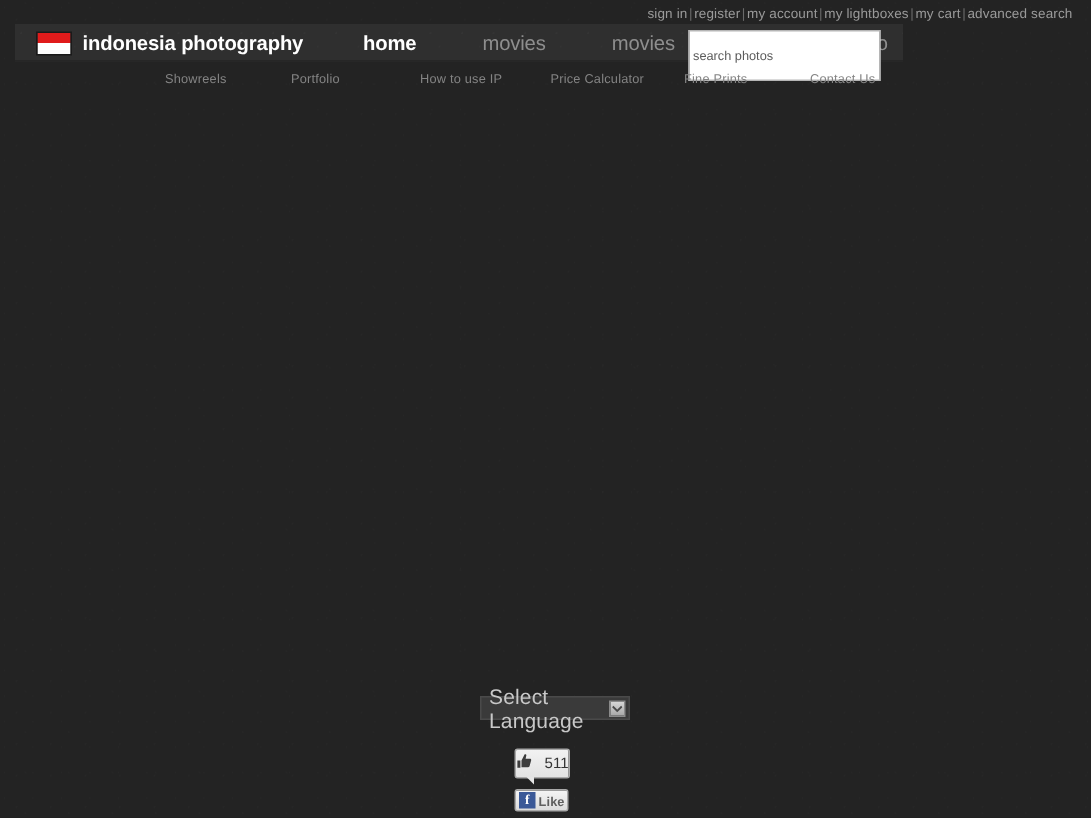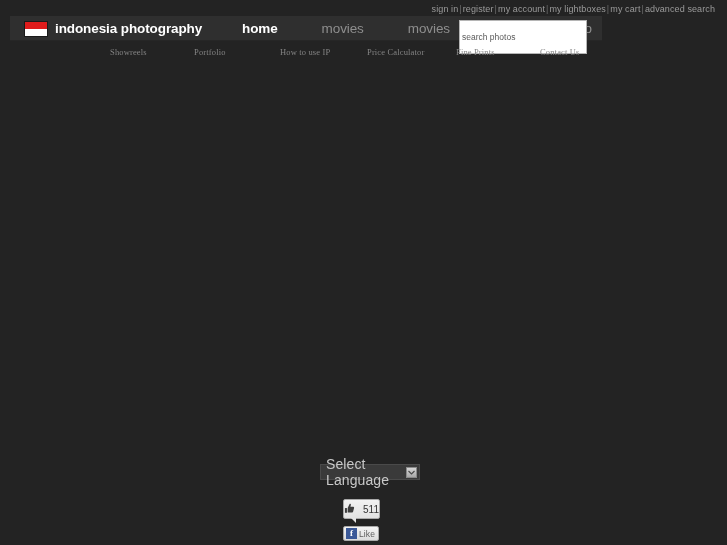--- a/index.html
+++ b/index.html
@@ -112,21 +112,20 @@
   }
   .search-input::placeholder { color: #5a5a5a; }
 
   
   .subnav {
     position: absolute;
     left: 0; top: 42px;
     width: 727px; height: 20px;
     display: flex;
     align-items: center;
-    font-family: Liberation Serif, serif;
   }
   .subnav a {
     position: absolute;
     font-size: 8.5px;
     color: #848484;
     text-decoration: none;
     white-space: nowrap;
     letter-spacing: 0.15px;
   }
 
@@ -204,21 +203,21 @@
     font-family: "Liberation Serif", serif;
     display: flex;
     align-items: center;
     justify-content: center;
     line-height: 11px;
     flex: 0 0 auto;
   }
   .fb-like-label {
     font-size: 8.5px;
     color: #5f5f5f;
-    font-weight: normal;
+    font-weight: bold;
     letter-spacing: 0.1px;
   }
 </style>
 </head>
 <body>
 
 <div class="page">
 
   <div class="toplinks">
     <a href="#">sign in</a><span class="sep">|</span><a href="#">register</a><span class="sep">|</span><a href="#">my account</a><span class="sep">|</span><a href="#">my lightboxes</a><span class="sep">|</span><a href="#">my cart</a><span class="sep">|</span><a href="#">advanced search</a>

